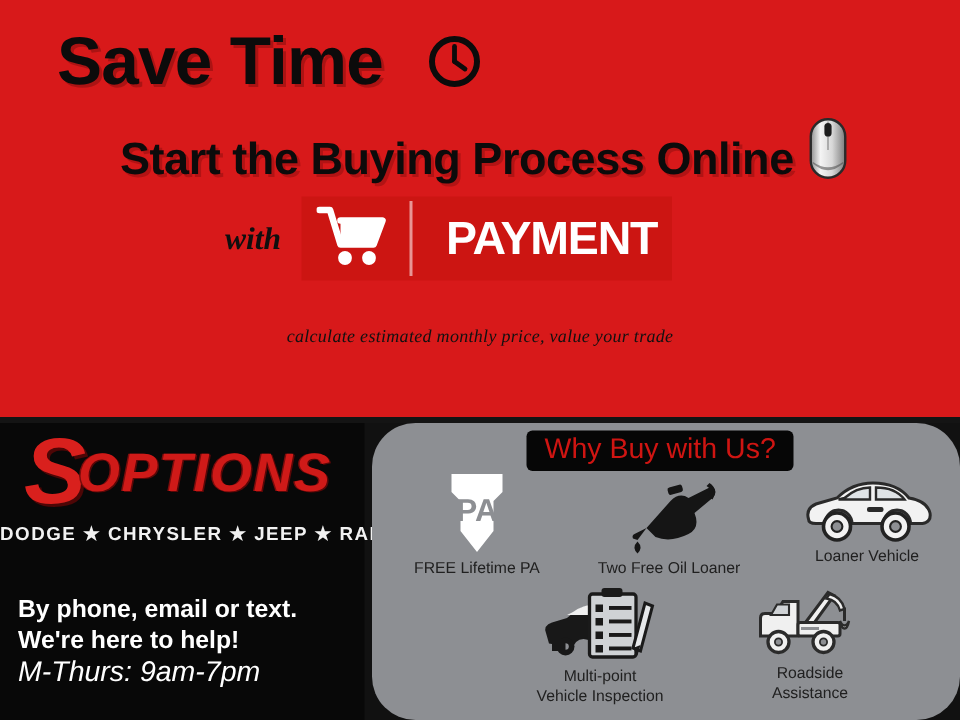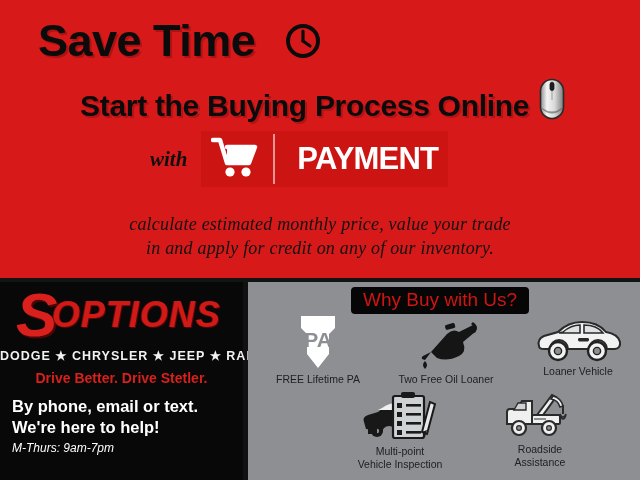--- a/index.html
+++ b/index.html
@@ -109,21 +109,21 @@
   .po-word.a { color: #ffffff; }
   .po-word.b { color: #d8d2cc; }
 
   .hero-tagline {
     position: absolute;
     left: 0; top: 212px;
     width: 640px;
     text-align: center;
     font-family: "Liberation Serif", serif;
     font-style: italic;
-    font-size: 18px;
+    font-size: 12px;
     line-height: 24px;
     color: #131111;
     letter-spacing: 0.2px;
   }
 
   
   .dealer {
     position: absolute;
     left: 0; top: 282px;
     width: 243px;
@@ -200,33 +200,34 @@
     font-family: "Liberation Sans", sans-serif;
     font-weight: bold;
     font-size: 16.5px;
     line-height: 21px;
     color: #ffffff;
     white-space: nowrap;
   }
   .hours-i {
     font-family: "Liberation Sans", sans-serif;
     font-style: italic;
-    font-size: 12px;
+    font-size: 19px;
     line-height: 21px;
     color: #ffffff;
     white-space: nowrap;
   }
 
   
   .benefits {
     position: absolute;
     left: 248px; top: 282px;
     width: 392px;
     height: 198px;
     background: #8d8f93;
+    border-radius: 29px;
   }
   .why-badge {
     position: absolute;
     left: 103px; top: 5px;
     background: #060606;
     border-radius: 4px;
     padding: 2px 12px 3px 12px;
     font-family: "Liberation Sans", sans-serif;
     font-size: 19px;
     font-weight: normal;
@@ -315,35 +316,33 @@
             <circle cx="35" cy="37" r="4.6" fill="#ffffff"></circle>
           </svg>
         </span>
         <span class="po-sep"></span>
         <span class="po-word a">PAYMENT</span>
       </span>
     </div>
 
     <div class="hero-tagline">
       <div>calculate estimated monthly price, value your trade</div>
-      <div>in and apply for credit on any of our inventory.</div>
     </div>
   </div>
 
   <div class="thin-divider"></div>
 
   <div class="dealer">
 
     <div class="logo-wrap">
       <span class="logo-bigS">S</span>
       <span class="logo-stetler">OPTIONS</span>
     </div>
 
     <div class="brands">DODGE ★ CHRYSLER ★ JEEP ★ RAM</div>
-    <div class="drive-line">Drive Better.  Drive Stetler.</div>
 
     <div class="hours">
       <div class="hours-b">By phone, email or text.</div>
       <div class="hours-b">We're here to help!</div>
       <div class="hours-i">M-Thurs: 9am-7pm</div>
     </div>
   </div>
 
   <div class="benefits">
 

